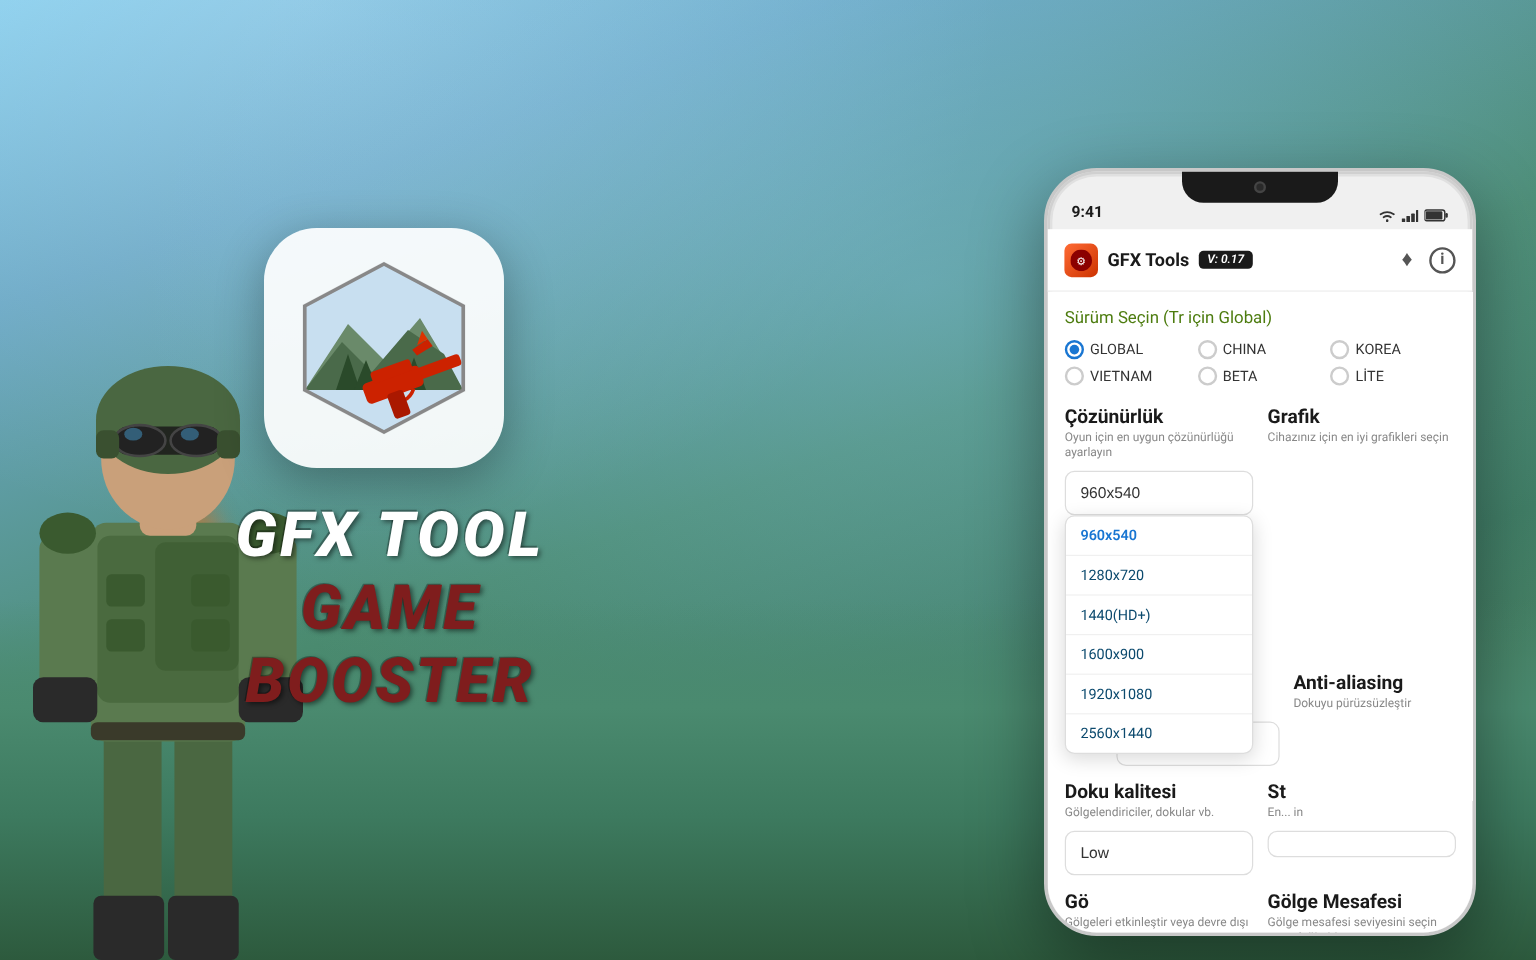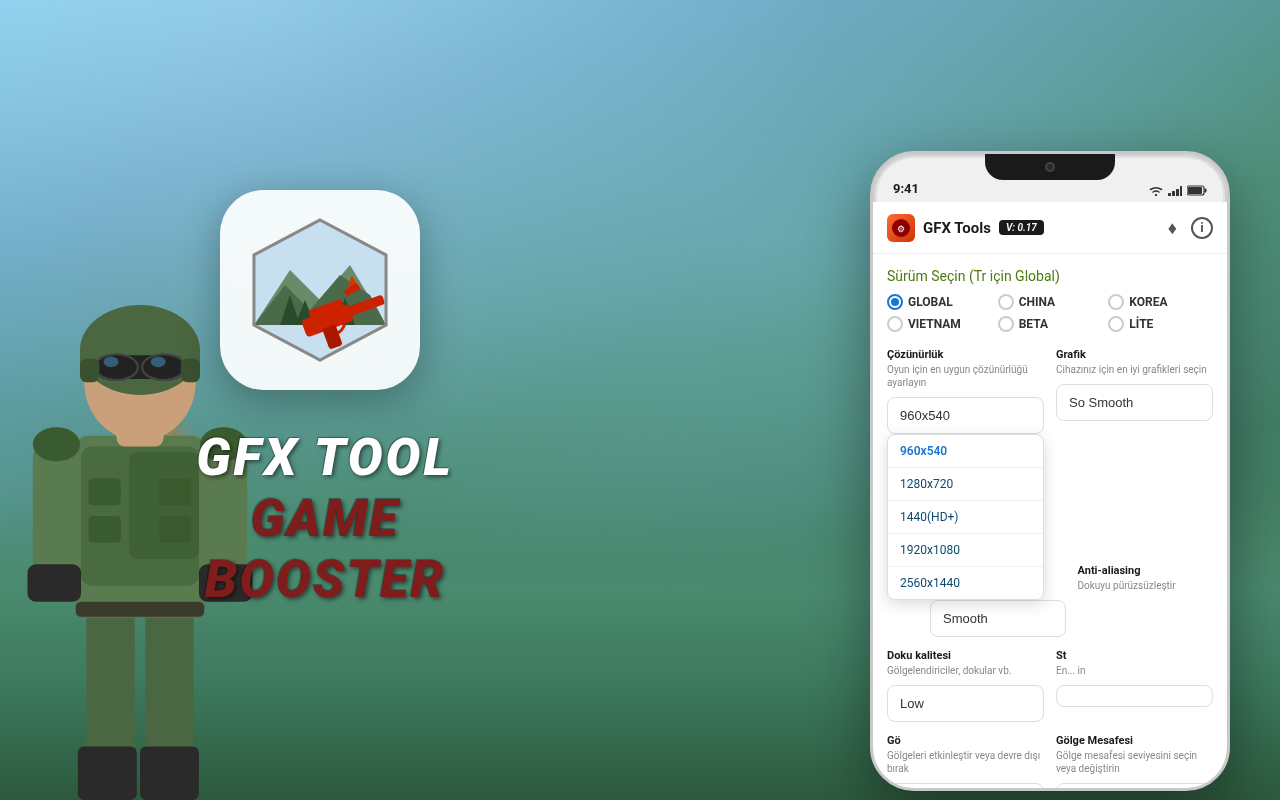--- a/index.html
+++ b/index.html
@@ -100,21 +100,20 @@
     }
 
     
     .app-title {
       position: absolute;
       top: 415px;
       left: 135px;
       z-index: 10;
       text-align: center;
       width: 380px;
-      margin-top: 12px;
     }
 
     .app-title-line1 {
       font-size: 52px;
       font-weight: 900;
       color: white;
       text-shadow: 2px 2px 4px rgba(0,0,0,0.5), -1px -1px 0 rgba(0,0,0,0.3);
       letter-spacing: 3px;
       font-style: italic;
       text-transform: uppercase;
@@ -131,21 +130,20 @@
     }
 
     
     .phone-container {
       position: absolute;
       top: 140px;
       right: 50px;
       width: 360px;
       height: 640px;
       z-index: 20;
-      margin-top: 11px;
     }
 
     .phone-frame {
       width: 360px;
       height: 640px;
       background: #f0f0f0;
       border-radius: 44px;
       box-shadow: 0 20px 60px rgba(0,0,0,0.4), inset 0 0 0 2px #d0d0d0, inset 0 0 0 4px #e0e0e0;
       position: relative;
       overflow: hidden;
@@ -317,38 +315,38 @@
       content: '';
       width: 8px;
       height: 8px;
       background: #1976d2;
       border-radius: 50%;
     }
 
     .radio-label {
       font-size: 12px;
       color: #333;
-      font-weight: 700;
+      font-weight: 400;
     }
 
     
     .two-col {
       display: grid;
       grid-template-columns: 1fr 1fr;
       gap: 12px;
       margin-bottom: 12px;
     }
 
     .form-section {
       display: flex;
       flex-direction: column;
     }
 
     .form-label {
-      font-size: 11px;
+      font-size: 16px;
       font-weight: 700;
       color: #1a1a1a;
       margin-bottom: 2px;
     }
 
     .form-sublabel {
       font-size: 10px;
       color: #888;
       margin-bottom: 8px;
       line-height: 1.3;
@@ -599,28 +597,28 @@
 
       <div class="two-col">
         <div class="form-section dropdown-open">
           <div class="form-label">Çözünürlük</div>
           <div class="form-sublabel">Oyun için en uygun çözünürlüğü ayarlayın</div>
           <button class="select-btn">960x540</button>
           <div class="dropdown-list">
             <div class="dropdown-item active">960x540</div>
             <div class="dropdown-item">1280x720</div>
             <div class="dropdown-item">1440(HD+)</div>
+            <div class="dropdown-item">1600x900</div>
             <div class="dropdown-item">1920x1080</div>
             <div class="dropdown-item">2560x1440</div>
           </div>
         </div>
         <div class="form-section">
           <div class="form-label">Grafik</div>
           <div class="form-sublabel">Cihazınız için en iyi grafikleri seçin</div>
-          <button class="select-btn">So Smooth</button>
         </div>
       </div>
 
       <div class="two-col" style="margin-top: 130px; padding-left: 43px;">
         <div class="form-section">
           <div class="form-label">FPS</div>
           <div class="form-sublabel">Ma...</div>
           <button class="select-btn">Smooth</button>
         </div>
         <div class="form-section">

